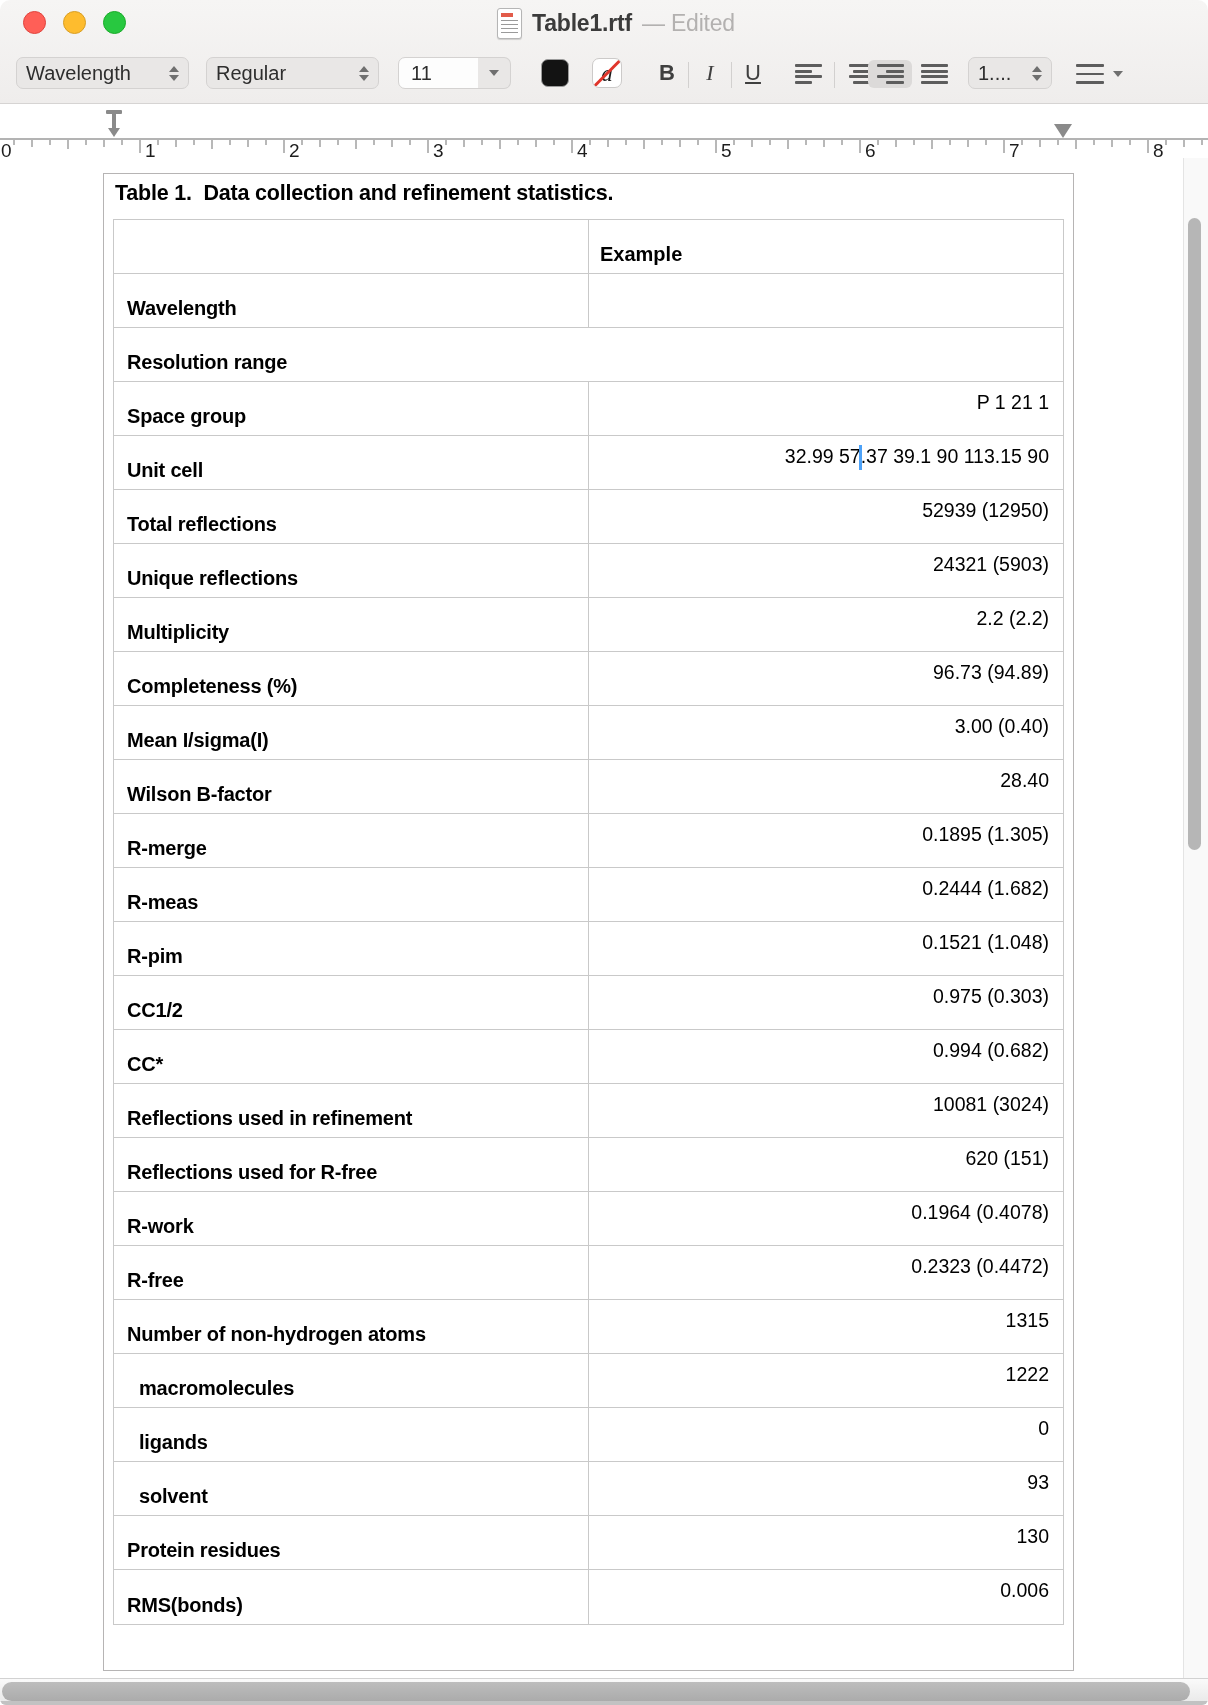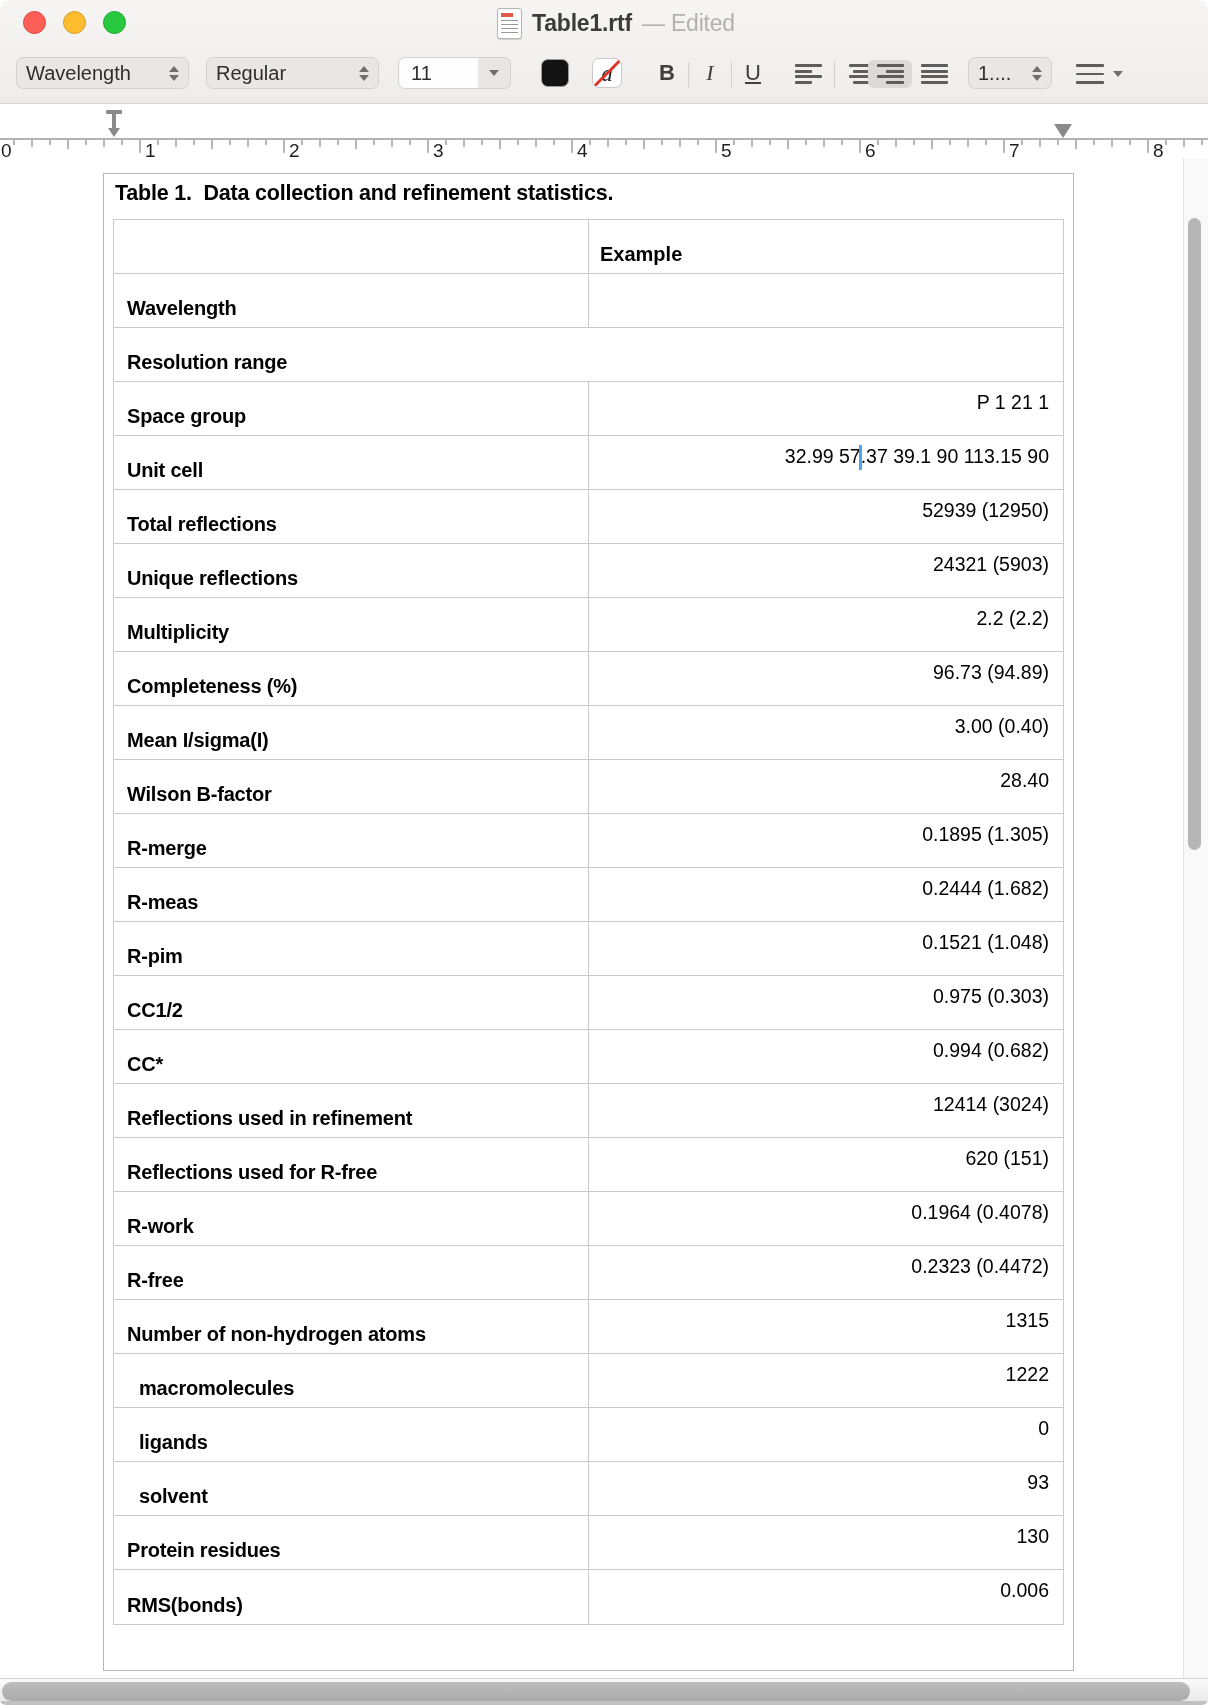--- a/index.html
+++ b/index.html
@@ -346,21 +346,21 @@
           <div class="trow">
             <div class="cell lbl">CC1/2</div>
             <div class="cell val">0.975 (0.303)</div>
           </div>
           <div class="trow">
             <div class="cell lbl">CC*</div>
             <div class="cell val">0.994 (0.682)</div>
           </div>
           <div class="trow">
             <div class="cell lbl">Reflections used in refinement</div>
-            <div class="cell val">12414 (3024)</div>
+            <div class="cell val">10081 (3024)</div>
           </div>
           <div class="trow">
             <div class="cell lbl">Reflections used for R-free</div>
             <div class="cell val">620 (151)</div>
           </div>
           <div class="trow">
             <div class="cell lbl">R-work</div>
             <div class="cell val">0.1964 (0.4078)</div>
           </div>
           <div class="trow">

